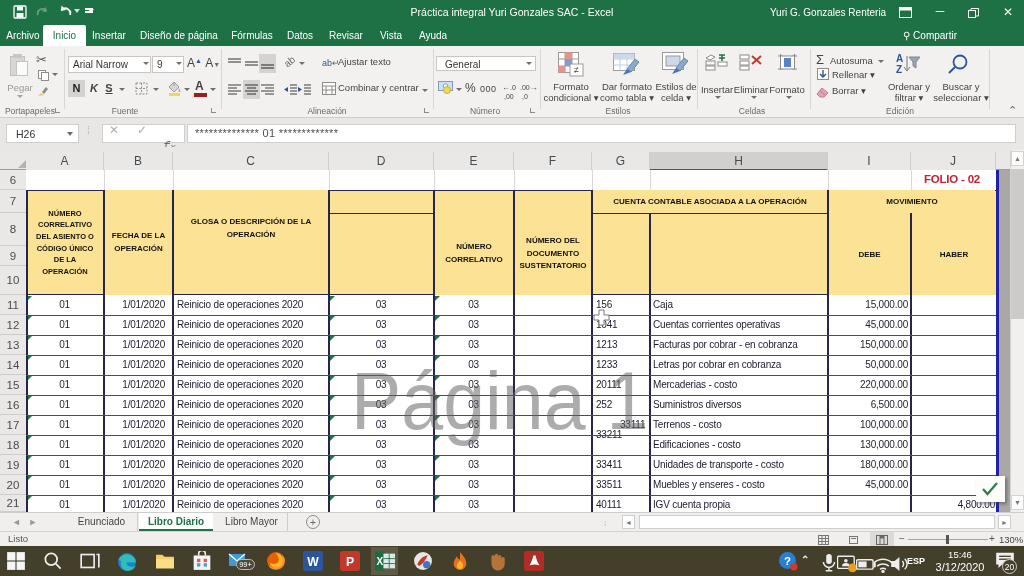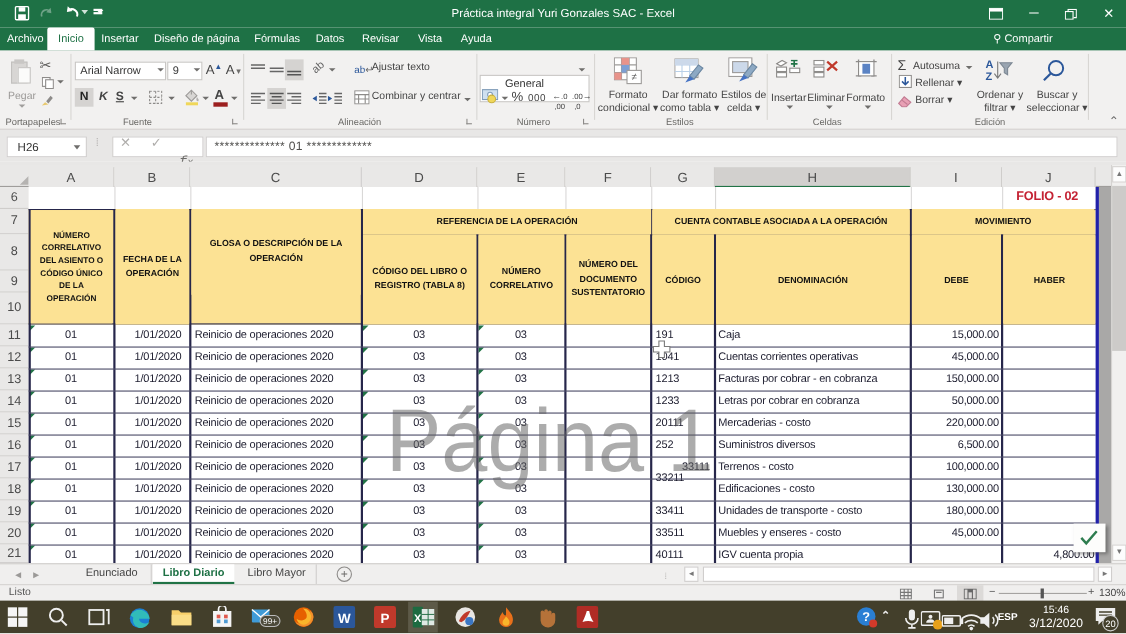--- a/index.html
+++ b/index.html
@@ -47,20 +47,21 @@
       </svg>
     <svg class="abs" style="left:58px;top:5px" width="14" height="13" viewBox="0 0 14 13">
         <path d="M12 10 A5 5 0 0 0 4 4.6" fill="none" stroke="#fff" stroke-width="1.8"></path>
         <path d="M3.6 0.6 L2.8 6 L8 5 Z" fill="#fff"></path>
       </svg>
     <div class="abs" style="left:74px;top:9px;width:0;height:0;border-left:3px solid transparent;border-right:3px solid transparent;border-top:4px solid #cfe3d8"></div>
     <div class="abs" style="left:85px;top:8px;width:8px;height:1.5px;background:#fff"></div>
       <div class="abs" style="left:85px;top:11px;width:8px;height:1.5px;background:#fff"></div>
     <div class="abs" style="left:88px;top:9px;width:0;height:0;border-left:3px solid transparent;border-right:3px solid transparent;border-top:4px solid #fff"></div>
     <div class="abs" style="left:0;top:0;width:1024px;height:25px;text-align:center;line-height:25px;color:#fff;font-size:10.5px">Práctica integral Yuri Gonzales SAC  -  Excel</div>
+    <div class="abs" style="left:770px;top:0;width:120px;height:25px;line-height:25px;color:#fff;font-size:10px">Yuri G. Gonzales Renteria</div>
     <svg class="abs" style="left:899px;top:7px" width="13" height="11" viewBox="0 0 13 11">
         <rect x="0.5" y="0.5" width="12" height="10" fill="none" stroke="#fff"></rect>
         <rect x="0.5" y="0.5" width="12" height="3" fill="#fff"></rect>
       </svg>
     <div class="abs" style="left:932px;top:0;width:16px;height:25px;color:#fff;font-size:12px;text-align:center;line-height:22px">─</div>
     <svg class="abs" style="left:968px;top:8px" width="11" height="10" viewBox="0 0 11 10">
         <rect x="0.5" y="2.5" width="7" height="7" fill="none" stroke="#fff"></rect>
         <path d="M3 2.5 V0.5 H10.5 V8 H8" fill="none" stroke="#fff"></path>
       </svg>
     <div class="abs" style="left:1000px;top:0;width:16px;height:25px;color:#fff;font-size:12px;text-align:center;line-height:24px">✕</div>
@@ -201,21 +202,21 @@
         <line x1="0.5" y1="8" x2="13.5" y2="8" stroke="#8d8b89"></line>
         <line x1="4" y1="4" x2="4" y2="12" stroke="#8d8b89"></line>
         <line x1="10" y1="4" x2="10" y2="12" stroke="#8d8b89"></line>
       </svg>
     <div class="abs rtext" style="left:338px;top:36px">Combinar y centrar</div>
     <div class="abs" style="left:422px;top:43px;width:0;height:0;border-left:3px solid transparent;border-right:3px solid transparent;border-top:3px solid #6f6e6c"></div>
     <div class="glabel" style="left:292px;width:70px">Alineación</div>
     <div class="abs" style="left:424px;top:62px;width:5px;height:5px;border-left:1px solid #8d8b89;border-bottom:1px solid #8d8b89"></div>
     <div class="gsep" style="left:433px"></div>
 
-    <div class="abs" style="left:436px;top:22px;width:100px;height:25px;background:#fff;border:1px solid #c8c6c4;font-size:10px;color:#333;line-height:15px;padding-left:22px">General</div>
+    <div class="abs" style="left:436px;top:10px;width:100px;height:15px;background:#fff;border:1px solid #c8c6c4;font-size:10px;color:#333;line-height:15px;padding-left:8px">General</div>
     <div class="abs" style="left:526px;top:16px;width:0;height:0;border-left:3px solid transparent;border-right:3px solid transparent;border-top:3px solid #6f6e6c"></div>
     <svg class="abs" style="left:438px;top:35px" width="15" height="13" viewBox="0 0 15 13">
         <rect x="0.5" y="0.5" width="14" height="9" fill="#cfe0f0" stroke="#7f9cb8"></rect>
         <circle cx="7.5" cy="5" r="2.2" fill="#fff" stroke="#7f9cb8"></circle>
         <circle cx="9" cy="9" r="3.5" fill="#f0d75a" stroke="#c9b03e"></circle>
       </svg>
     <div class="abs" style="left:456px;top:42px;width:0;height:0;border-left:3px solid transparent;border-right:3px solid transparent;border-top:3px solid #6f6e6c"></div>
     <div class="abs" style="left:465px;top:35px;font-size:12px;color:#444">%</div>
     <div class="abs" style="left:480px;top:38px;font-size:9px;color:#444;letter-spacing:0.5px">000</div>
     <div class="abs" style="left:502px;top:37px;font-size:8px;color:#444">←<span style="font-size:7px">.0</span><br><span style="font-size:7px;margin-left:2px">,00</span></div>
@@ -374,21 +375,21 @@
     <div class="abs" style="left:911px;top:26px;width:82px;height:15px;color:#c42233;font-weight:bold;font-size:11.5px;text-align:center;letter-spacing:-0.2px">FOLIO - 02</div>
 
     <div class="abs" style="left:26px;top:43px;width:970px;height:105px;background:#fce294"></div>
 
     <div id="tdata">
     <div class="dcell" style="left:26px;top:148px;width:77px;height:20px;line-height:20px;text-align:center">01</div>
     <div class="dcell" style="left:104px;top:148px;width:61px;height:20px;line-height:20px;text-align:right">1/01/2020</div>
     <div class="dcell" style="left:177px;top:148px;width:150px;height:20px;line-height:20px">Reinicio de operaciones 2020</div>
     <div class="dcell" style="left:329px;top:148px;width:104px;height:20px;line-height:20px;text-align:center">03</div>
     <div class="dcell" style="left:434px;top:148px;width:79px;height:20px;line-height:20px;text-align:center">03</div>
-    <div class="dcell" style="left:596px;top:148px;width:52px;height:20px;line-height:20px">191</div>
+    <div class="dcell" style="left:596px;top:148px;width:52px;height:20px;line-height:20px">156</div>
     <div class="dcell" style="left:653px;top:148px;width:172px;height:20px;line-height:20px">Caja</div>
     <div class="dcell" style="left:828px;top:148px;width:80px;height:20px;line-height:20px;text-align:right">15,000.00</div>
     <div class="gtri" style="left:27px;top:149px"></div>
     <div class="gtri" style="left:330px;top:149px"></div>
     <div class="gtri" style="left:435px;top:149px"></div>
     <div class="dcell" style="left:26px;top:168px;width:77px;height:20px;line-height:20px;text-align:center">01</div>
     <div class="dcell" style="left:104px;top:168px;width:61px;height:20px;line-height:20px;text-align:right">1/01/2020</div>
     <div class="dcell" style="left:177px;top:168px;width:150px;height:20px;line-height:20px">Reinicio de operaciones 2020</div>
     <div class="dcell" style="left:329px;top:168px;width:104px;height:20px;line-height:20px;text-align:center">03</div>
     <div class="dcell" style="left:434px;top:168px;width:79px;height:20px;line-height:20px;text-align:center">03</div>
@@ -521,27 +522,23 @@
     <div class="abs" style="left:26px;top:268px;width:970px;height:1px;background:#4a4a66"></div>
     <div class="abs" style="left:26px;top:288px;width:970px;height:1px;background:#4a4a66"></div>
     <div class="abs" style="left:26px;top:308px;width:970px;height:1px;background:#4a4a66"></div>
     <div class="abs" style="left:26px;top:328px;width:970px;height:1px;background:#4a4a66"></div>
     <div class="abs" style="left:26px;top:348px;width:970px;height:1px;background:#4a4a66"></div>
     </div>
 
     <div class="hcell" style="left:28px;top:44px;width:74px;height:103px;font-size:7.5px;line-height:1.55">NÚMERO<br>CORRELATIVO<br>DEL ASIENTO O<br>CÓDIGO ÚNICO<br>DE LA<br>OPERACIÓN</div>
     <div class="hcell" style="left:105px;top:43px;width:67px;height:105px;font-size:8px;line-height:1.6">FECHA DE LA<br>OPERACIÓN</div>
     <div class="hcell" style="left:174px;top:43px;width:154px;height:78px;font-size:8px;line-height:1.6">GLOSA O DESCRIPCIÓN DE LA<br>OPERACIÓN</div>
-    <div class="hcell" style="left:330px;top:43px;width:262px;height:23px;font-size:8px">REFERENCIA DE LA OPERACIÓN</div>
-    <div class="hcell" style="left:330px;top:66px;width:103px;height:82px;font-size:8px;line-height:1.6">CÓDIGO DEL LIBRO O<br>REGISTRO (TABLA 8)</div>
     <div class="hcell" style="left:435px;top:66px;width:78px;height:82px;font-size:8px;line-height:1.6">NÚMERO<br>CORRELATIVO</div>
     <div class="hcell" style="left:515px;top:66px;width:76px;height:82px;font-size:8px;line-height:1.6">NÚMERO DEL<br>DOCUMENTO<br>SUSTENTATORIO</div>
     <div class="hcell" style="left:593px;top:43px;width:234px;height:23px;font-size:8px">CUENTA CONTABLE ASOCIADA A LA OPERACIÓN</div>
-    <div class="hcell" style="left:593px;top:66px;width:56px;height:82px;font-size:8px">CÓDIGO</div>
-    <div class="hcell" style="left:651px;top:66px;width:176px;height:82px;font-size:8px">DENOMINACIÓN</div>
     <div class="hcell" style="left:829px;top:43px;width:166px;height:23px;font-size:8px">MOVIMIENTO</div>
     <div class="hcell" style="left:829px;top:66px;width:81px;height:82px;font-size:8px">DEBE</div>
     <div class="hcell" style="left:912px;top:66px;width:84px;height:82px;font-size:8px">HABER</div>
 
     <div class="abs" style="left:351px;top:214px;font-size:81px;line-height:1;color:rgba(95,95,95,0.52);transform:scaleX(0.93);transform-origin:0 0;white-space:nowrap">Página 1</div>
 
     <div class="abs" style="left:996px;top:23px;width:3px;height:342px;background:#2121a8"></div>
 
     <div class="abs" style="left:976px;top:329px;width:29px;height:26px;background:#fdfdfc;box-shadow:2px 2px 3px rgba(60,60,60,0.5)"></div>
     <svg class="abs" style="left:981px;top:334px" width="18" height="16" viewBox="0 0 18 16">

